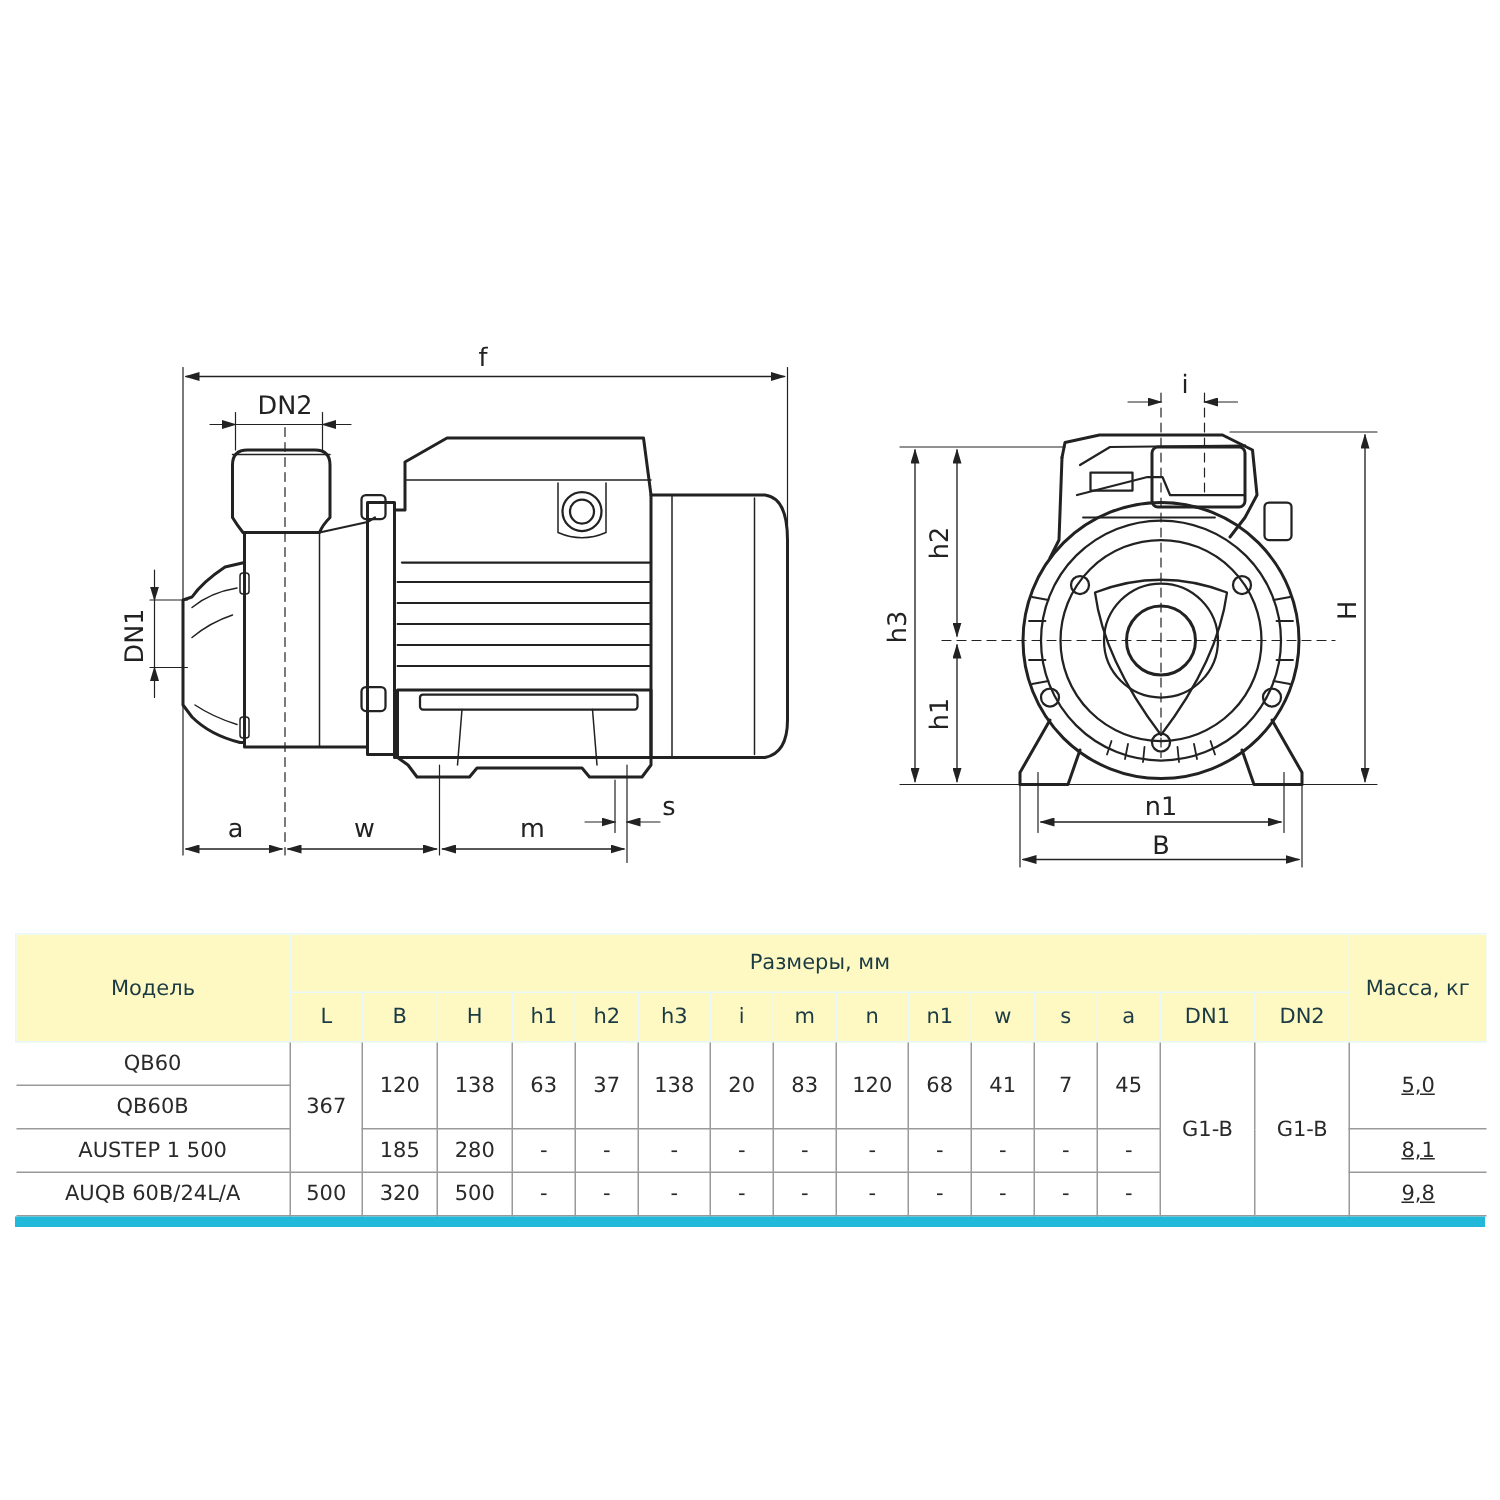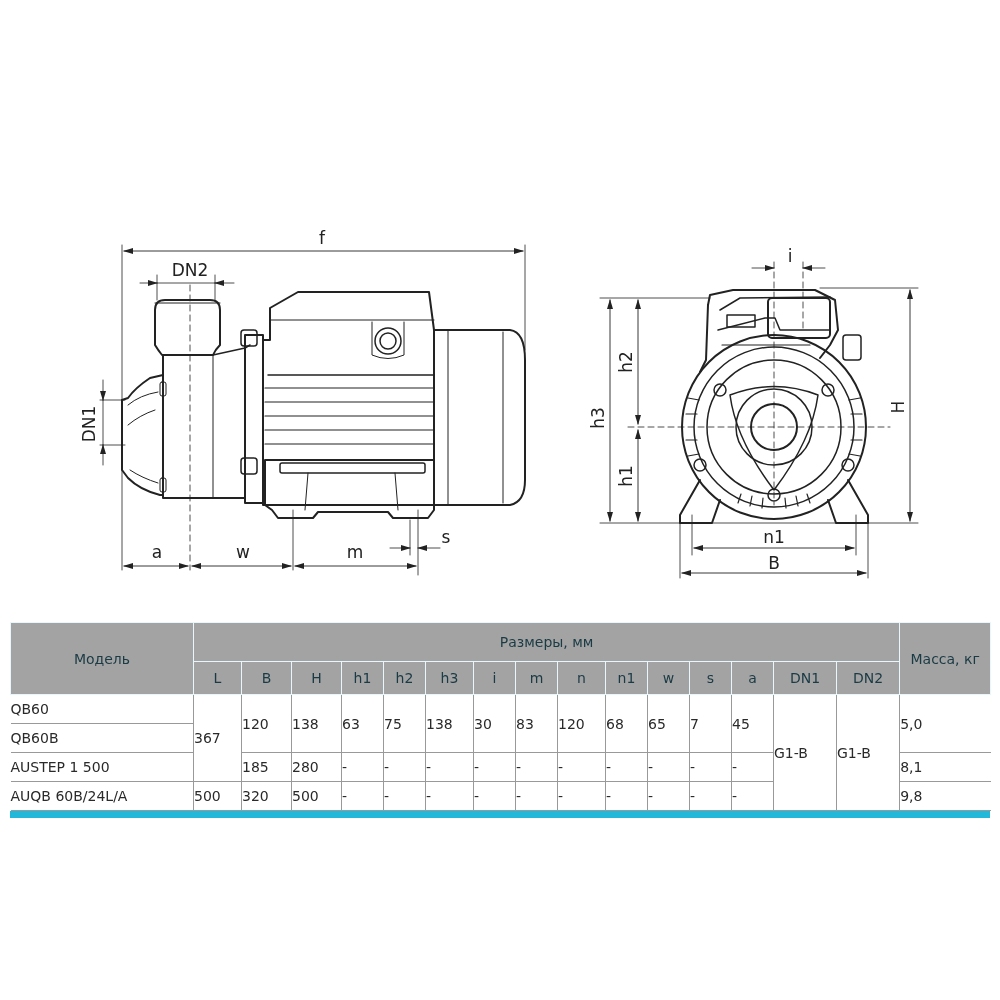--- a/index.html
+++ b/index.html
@@ -1,26 +1,26 @@
 <!DOCTYPE html>
 <html><head>
 <meta charset="utf-8">
 <style>
   html, body { margin:0; padding:0; background:#ffffff; }
   body { width:1000px; height:1000px; position:relative; overflow:hidden; font-family:"DejaVu Sans", sans-serif; color:#222; }
   .drawing { position:absolute; left:0; top:0; width:1000px; height:600px; }
   .drawing svg { width:1000px; height:600px; display:block; }
   .dim-label { font-family:"DejaVu Sans", sans-serif; font-size:17px; fill:#222; }
   .spec-table { position:absolute; left:10px; top:622px; width:980px; border-collapse:collapse; table-layout:fixed; font-family:"DejaVu Sans", sans-serif; font-size:14px; }
-  .spec-table th { background:#a3a3a3; color:#1a3a44; font-weight:normal; text-align:center; border:1px solid #e8f7fb; padding:0; }
-  .spec-table td { text-align:left; padding:0; color:#2a2a2a; border-left:1px solid #999; border-right:1px solid #999; border-bottom:1px solid #999; height:28px; }
+  .spec-table th { background:#fef9c3; color:#1a3a44; font-weight:normal; text-align:center; border:1px solid #e8f7fb; padding:0; }
+  .spec-table td { text-align:center; padding:0; color:#2a2a2a; border-left:1px solid #999; border-right:1px solid #999; border-bottom:1px solid #999; height:28px; }
   .spec-table tr.r-head1 th { height:38px; }
   .spec-table tr.r-head2 th { height:32px; }
   .spec-table td.model { border-left:none; }
-  .spec-table td.mass { border-right:none; }
+  .spec-table td.mass { border-right:none;text-decoration:underline; }
   .bottom-bar { position:absolute; left:10px; top:811px; width:980px; height:7px; background:#22b8d9; }
 </style>
 </head>
 <body>
 
 <div class="drawing">
 <svg viewBox="0 0 1000 600" xmlns="http://www.w3.org/2000/svg">
   <defs>
     <marker id="arr" markerWidth="10" markerHeight="6" refX="9" refY="3" orient="auto" markerUnits="userSpaceOnUse">
       <path d="M0,0 L10,3 L0,6 Z" fill="#222"></path>
@@ -230,27 +230,27 @@
     <th>DN1</th>
     <th>DN2</th>
   </tr>
 
   <tr>
     <td class="model">QB60</td>
     <td rowspan="3">367</td>
     <td rowspan="2">120</td>
     <td rowspan="2">138</td>
     <td rowspan="2">63</td>
-    <td rowspan="2">75</td>
+    <td rowspan="2">37</td>
     <td rowspan="2">138</td>
-    <td rowspan="2">30</td>
+    <td rowspan="2">20</td>
     <td rowspan="2">83</td>
     <td rowspan="2">120</td>
     <td rowspan="2">68</td>
-    <td rowspan="2">65</td>
+    <td rowspan="2">41</td>
     <td rowspan="2">7</td>
     <td rowspan="2">45</td>
     <td rowspan="4">G1-B</td>
     <td rowspan="4">G1-B</td>
     <td rowspan="2" class="mass">5,0</td>
   </tr>
 
   <tr>
     <td class="model">QB60B</td>
   </tr>

